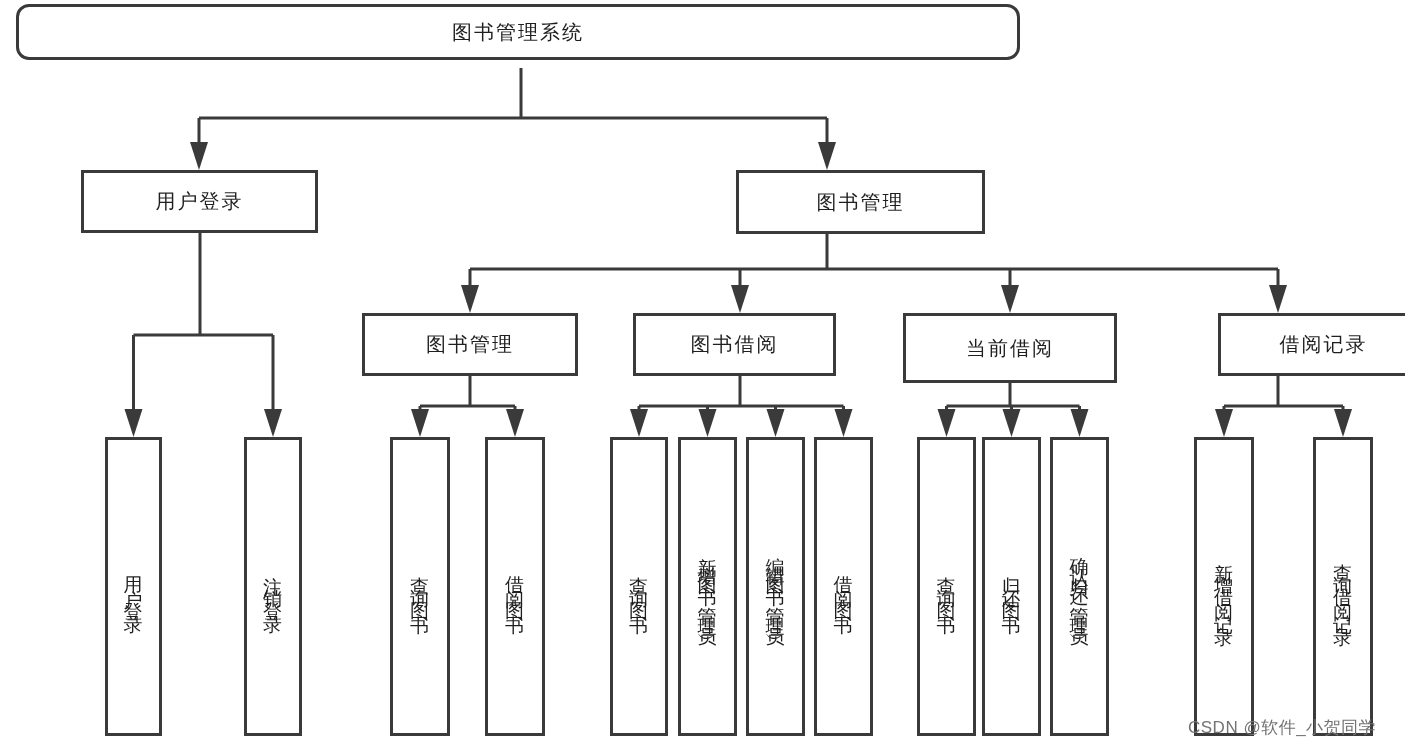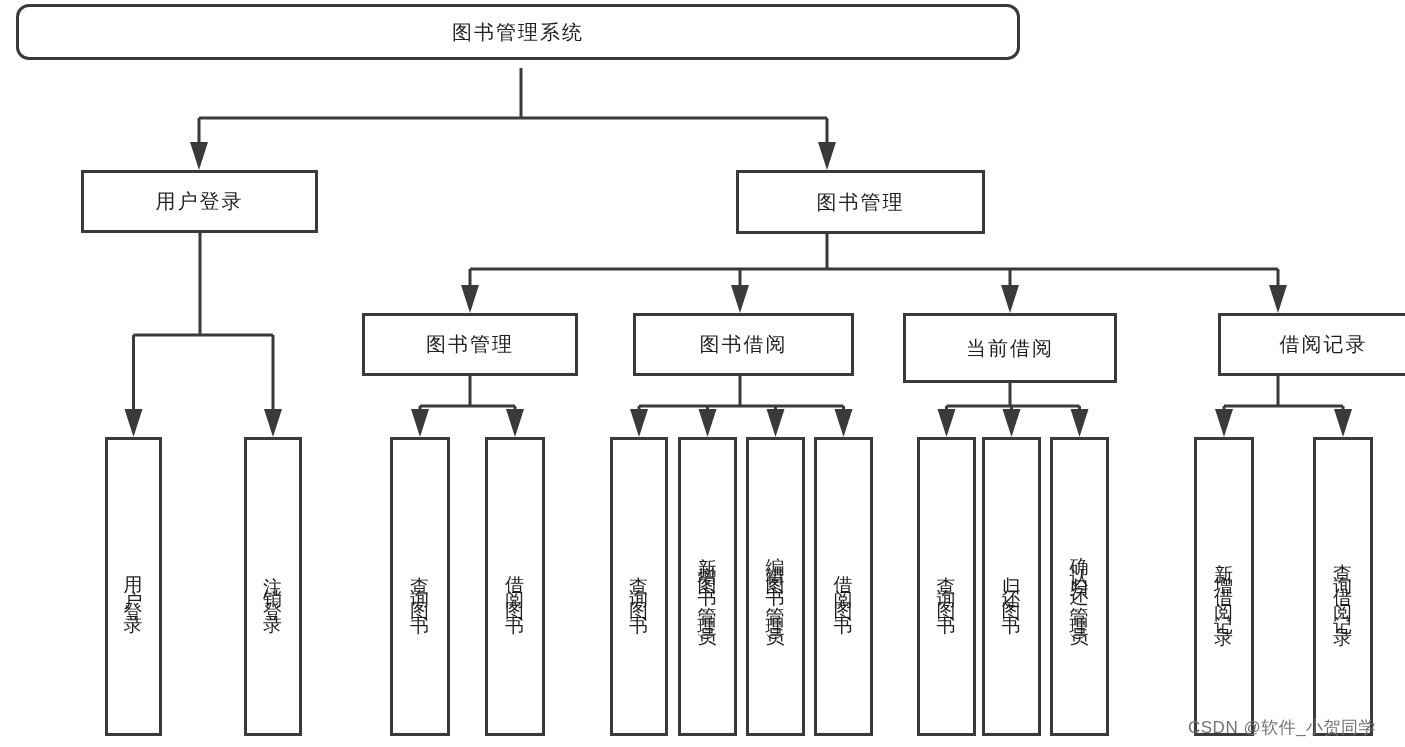--- a/index.html
+++ b/index.html
@@ -10,21 +10,21 @@
   .wires{position:absolute;left:0;top:0;z-index:1;}
   .node{
     position:absolute;z-index:2;box-sizing:border-box;background:#ffffff;
     border:3px solid #3a3a3a;display:flex;align-items:center;justify-content:center;
   }
   .hnode{font-size:20px;letter-spacing:2px;}
   .b-root{left:16px;top:4px;width:1004px;height:56px;border-radius:13px;}
   .b-user{left:81px;top:170px;width:237px;height:63px;}
   .b-mgmt{left:736px;top:170px;width:249px;height:64px;}
   .b-new{left:362px;top:313px;width:216px;height:63px;}
-  .b-borrow{left:633px;top:313px;width:221px;height:63px;}
+  .b-borrow{left:633px;top:313px;width:203px;height:63px;}
   .b-current{left:903px;top:313px;width:214px;height:70px;}
   .b-records{left:1173px;top:313px;width:211px;height:63px;margin-left:45px;}
   .leaf{top:437px;height:299px;}
   .leaf span{
     writing-mode:vertical-rl;text-orientation:mixed;
     font-size:19px;letter-spacing:13px;line-height:1;white-space:nowrap;
   }
   .lf1{left:105px;width:57px;}
   .lf2{left:244px;width:58px;}
   .lf3{left:390px;width:60px;}

